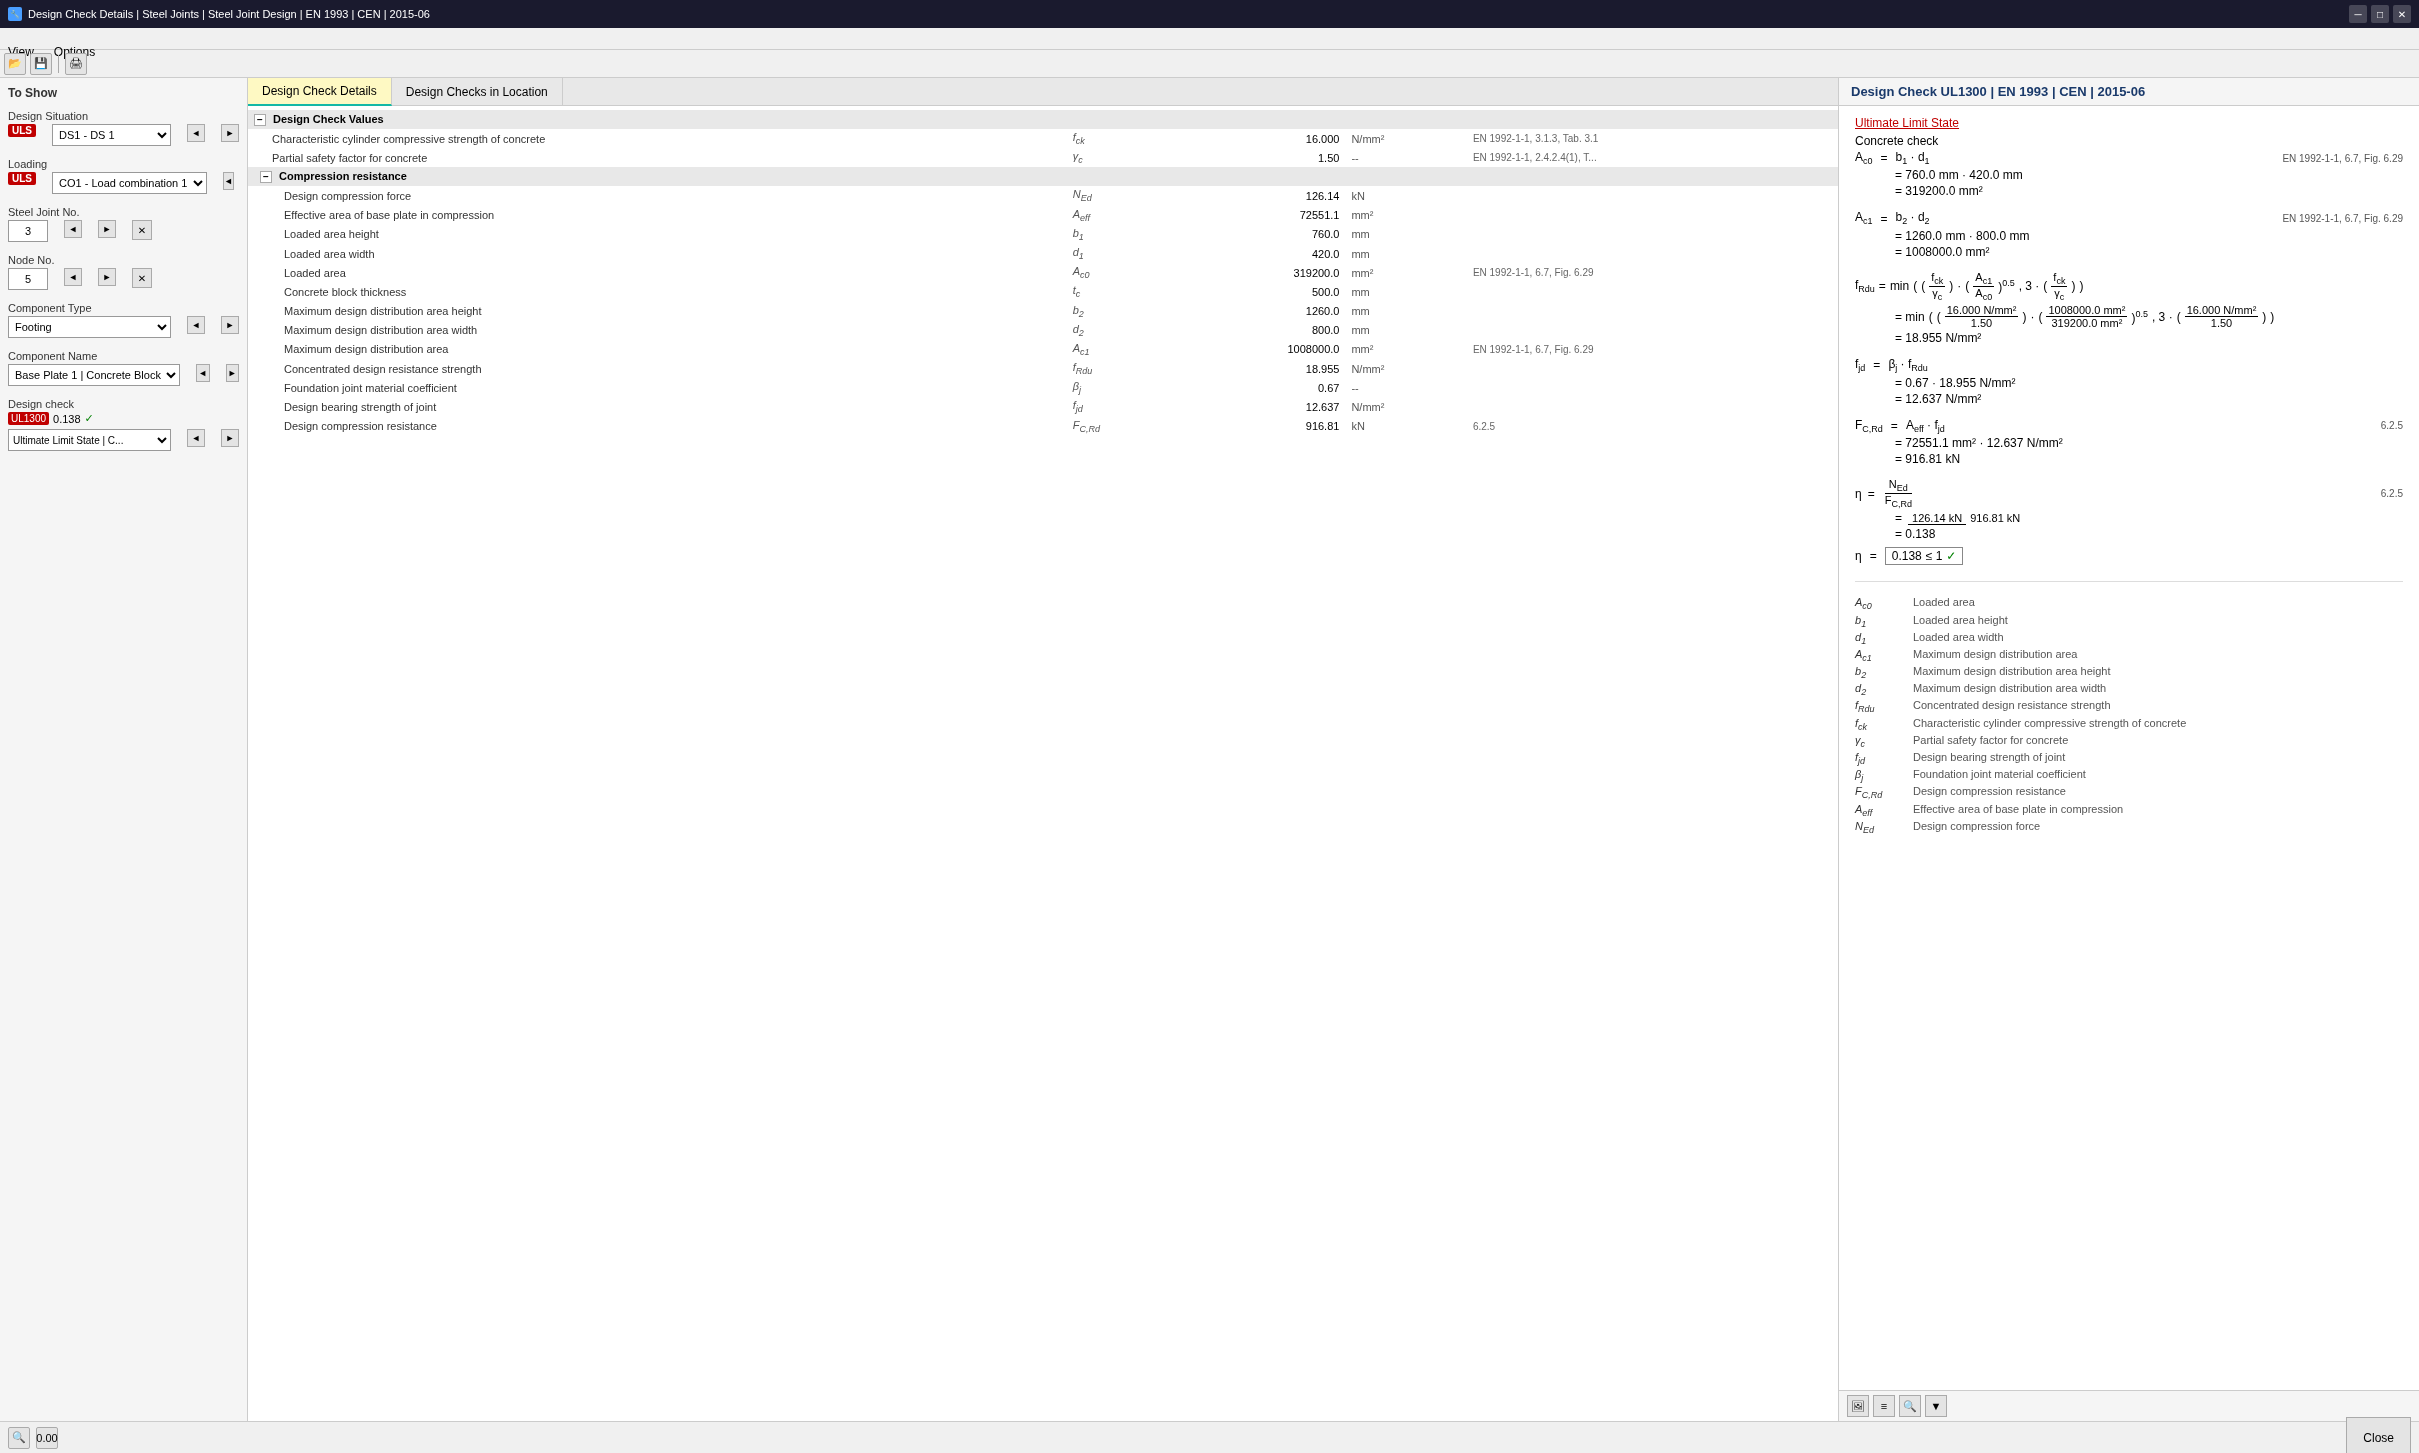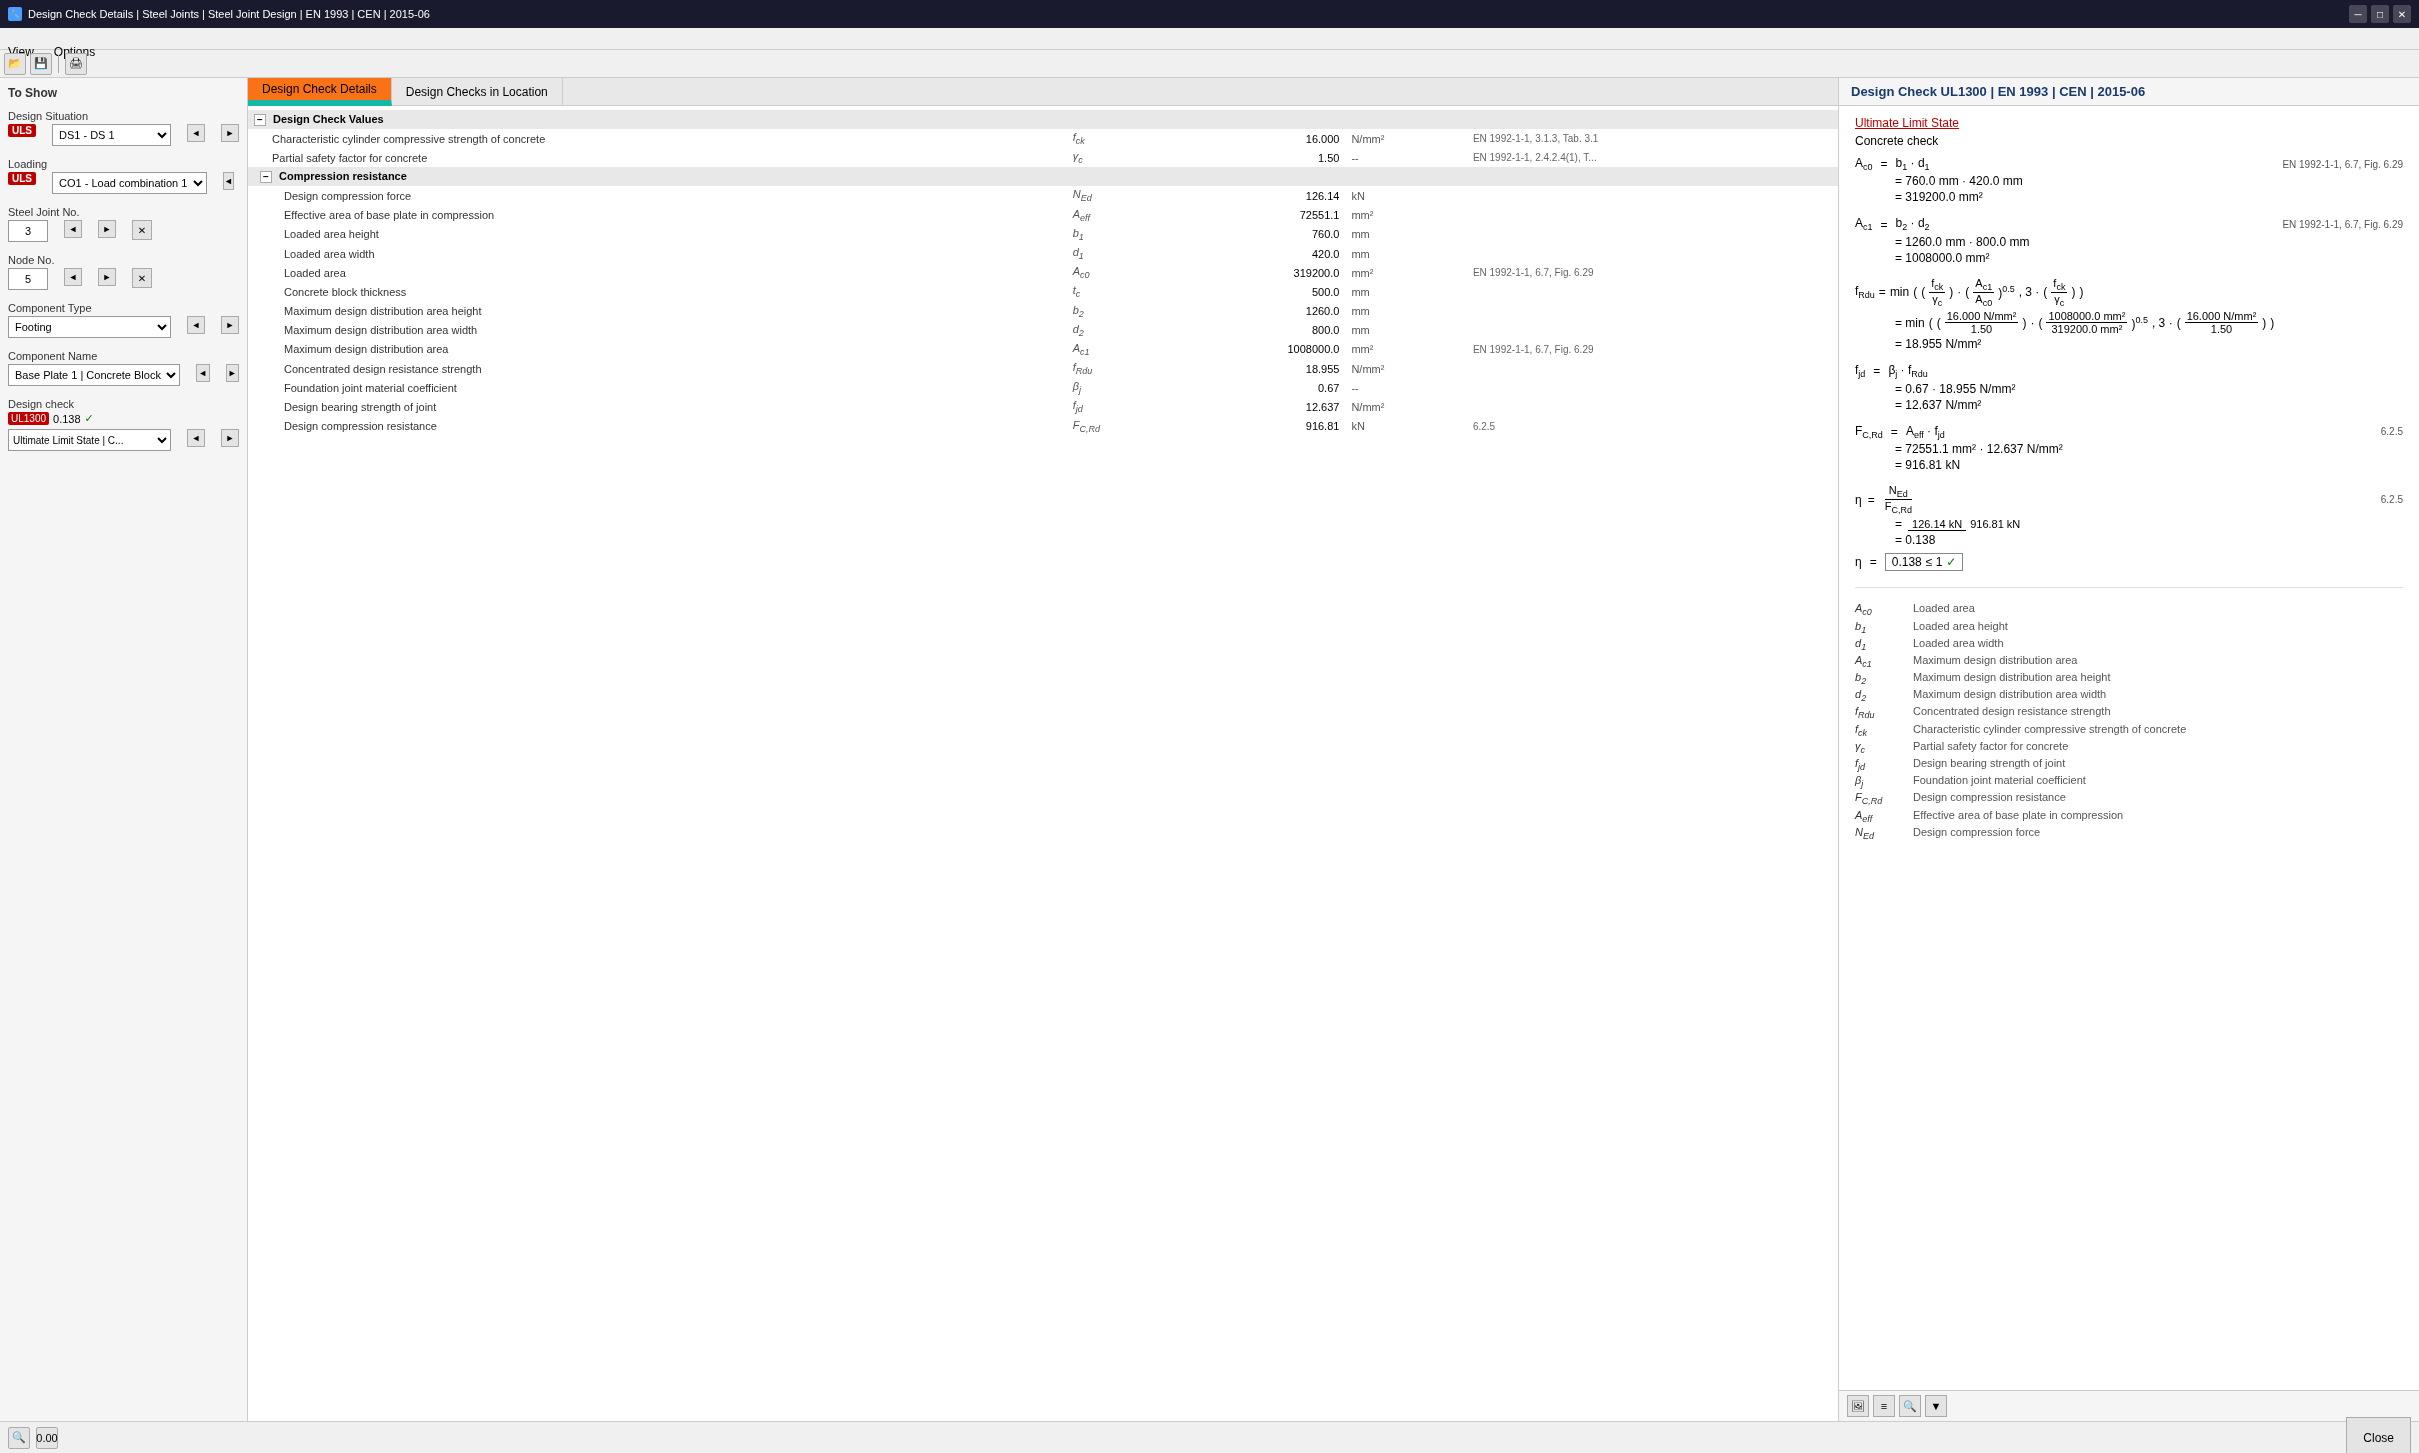--- a/index.html
+++ b/index.html
@@ -124,21 +124,21 @@
       border-bottom: 1px solid #ccc;
       height: 28px;
     }
     .tab {
       padding: 5px 14px;
       font-size: 12px;
       cursor: pointer;
       border-right: 1px solid #ccc;
       display: flex; align-items: center;
     }
-    .tab.active { background: #f97316; border-bottom: 6px solid #14b8a6; margin-bottom: -1px; }
+    .tab.active { background: #fef9c3; border-bottom: 2px solid #14b8a6; margin-bottom: -1px; }
     
     .content-area { flex: 1; overflow-y: auto; padding: 4px 0; }
     
     
     .check-values-table { width: 100%; border-collapse: collapse; font-size: 11px; }
     .check-values-table td { padding: 2px 6px; vertical-align: middle; }
     
     .section-header { background: #e8e8e8; }
     .section-header td { padding: 3px 6px; font-weight: bold; }
     .section-toggle { display: inline-block; width: 12px; height: 12px; border: 1px solid #aaa; background: white; text-align: center; line-height: 10px; font-size: 10px; margin-right: 4px; cursor: pointer; }
@@ -486,21 +486,21 @@
   </div>
 
   <div class="right-panel">
     <div class="right-panel-header">
       <div class="right-panel-title">Design Check UL1300 | EN 1993 | CEN | 2015-06</div>
     </div>
     <div class="right-panel-content">
       <div style="margin-bottom:4px;">
         <span style="color:#c00000; font-size:12px; text-decoration:underline;">Ultimate Limit State</span>
       </div>
-      <div style="margin-bottom:8px; font-size:12px;">Concrete check</div>
+      <div style="margin-bottom:2px; font-size:12px;">Concrete check</div>
 
       <div class="formula-section">
         <div class="eq-line">
           <span>A<sub>c0</sub></span>
           <span>=</span>
           <span>b<sub>1</sub> · d<sub>1</sub></span>
           <span class="eq-ref">EN 1992-1-1, 6.7, Fig. 6.29</span>
         </div>
         <div class="eq-line eq-indent">
           <span>= 760.0 mm · 420.0 mm</span>

